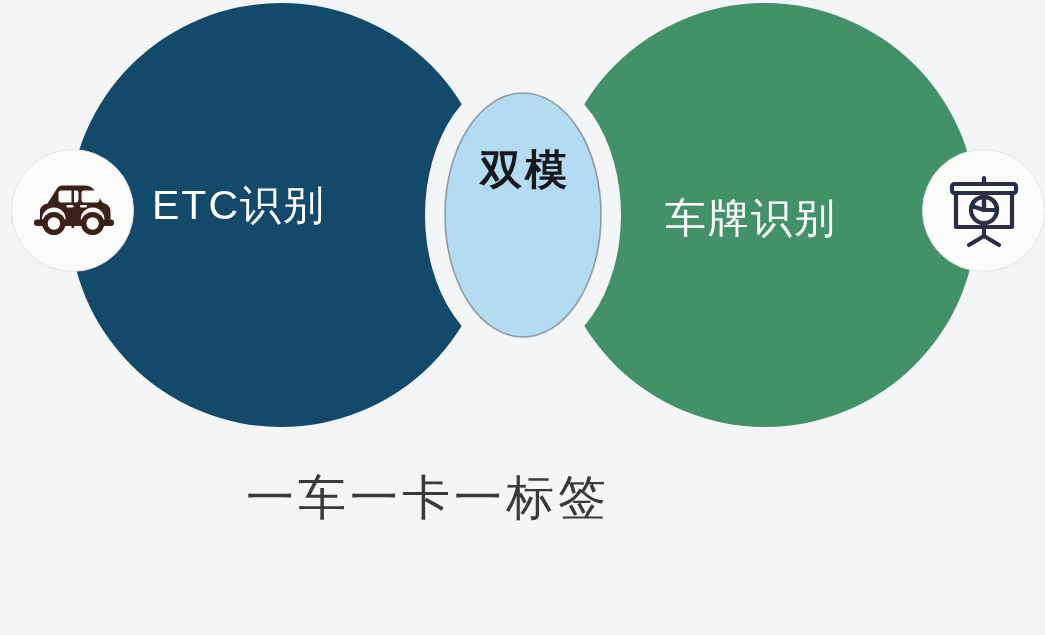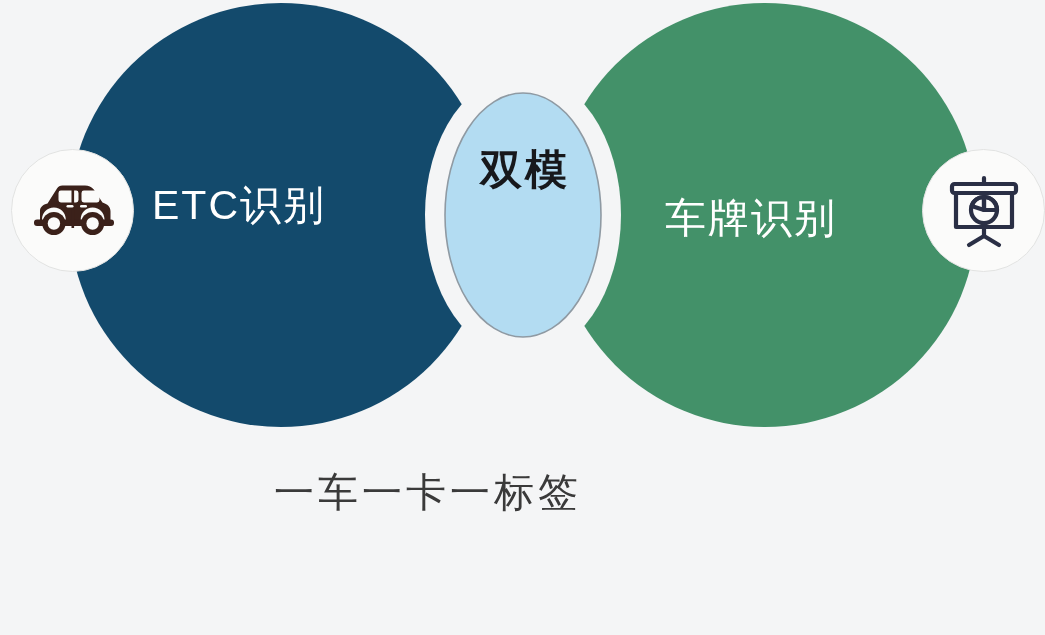--- a/index.html
+++ b/index.html
@@ -72,21 +72,21 @@
   }
   #label-dual .ln { display: block; }
 
   #caption {
     position: absolute;
     left: 0;
     top: 466px;
     width: 856px;
     text-align: center;
     color: #3a3a3a;
-    font-size: 40px;
+    font-size: 48px;
     line-height: 1.33;
     letter-spacing: 4px;
     font-weight: 400;
     pointer-events: none;
   }
   #caption .cline { display: block; }
 
   
   .icon-badge {
     position: absolute;

